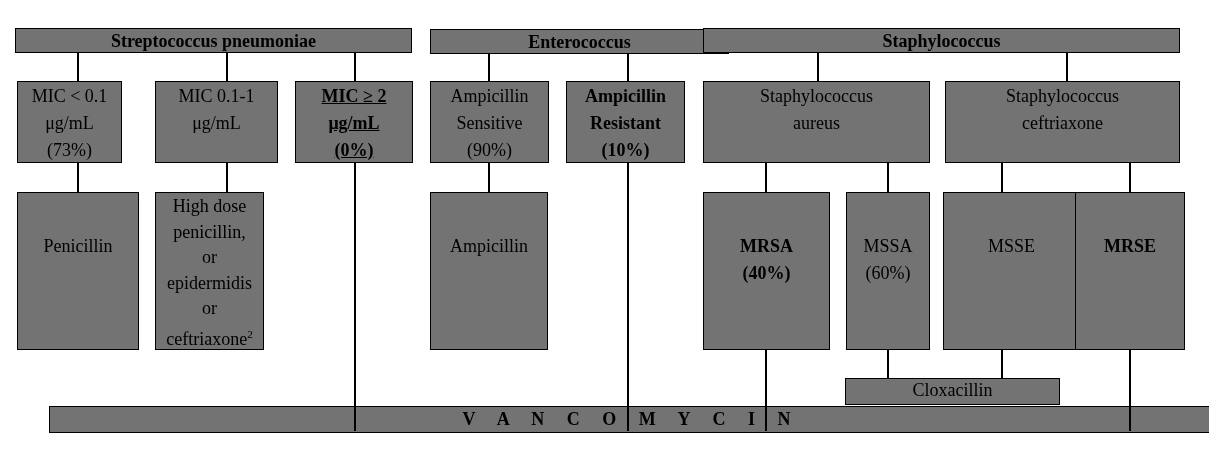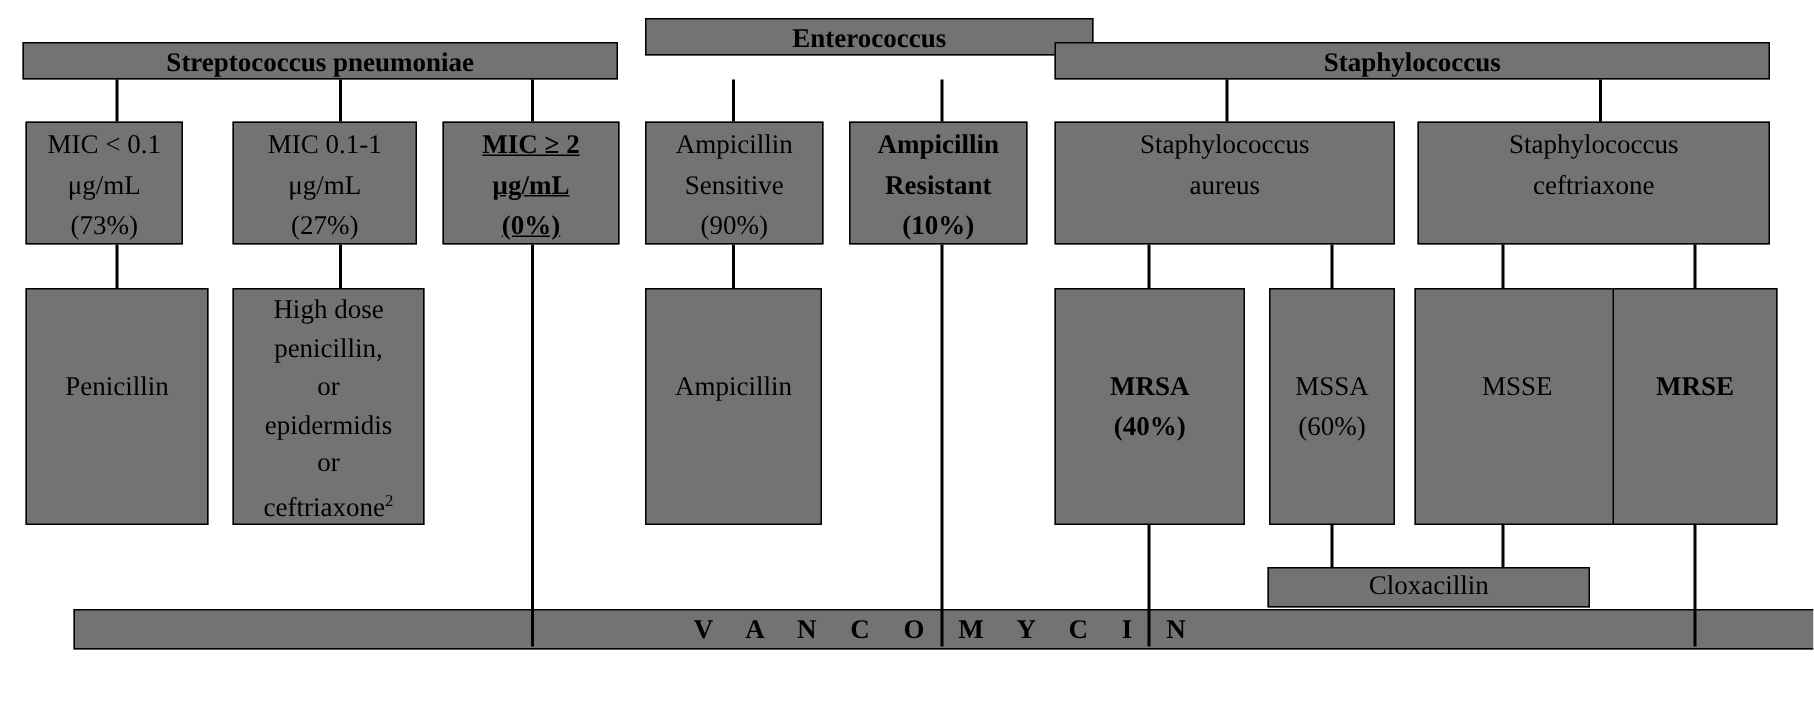--- a/index.html
+++ b/index.html
@@ -16,21 +16,21 @@
     position: absolute;
     box-sizing: border-box;
     border: 1.5px solid #000000;
     background: #737373;
     text-align: center;
     font-size: 18px;
     line-height: 27px;
   }
   .header { font-weight: bold; line-height: 24px; height: 25px; }
   .r2 { height: 82px; padding-top: 1px; }
-  .r3 { height: 158px; padding-top: 51px; }
+  .r3 { height: 158px; padding-top: 40px; }
   .r3.multi6 { padding-top: 1px; line-height: 25.5px; }
   .bold { font-weight: bold; }
   .clox { height: 27px; line-height: 22px; }
   .vanc {
     height: 27px;
     line-height: 24px;
     font-weight: bold;
     letter-spacing: 9px;
   }
   .vline {
@@ -39,32 +39,31 @@
     background: #000000;
   }
   sup { font-size: 0.62em; }
 </style>
 </head>
 <body>
 
 <div class="canvas">
 
   <div class="box header" style="left:15px; top:28px; width:397px;">Streptococcus pneumoniae</div>
-  <div class="box header" style="left:430px; top:12px; width:299px;">Enterococcus</div>
+  <div class="box header" style="left:430px; top:29px; width:299px;">Enterococcus</div>
   <div class="box header" style="left:703px; top:28px; width:477px;">Staphylococcus</div>
 
   <div class="box r2" style="left:17px; top:81px; width:105px;">
     <div>MIC &lt; 0.1</div>
     <div>μg/mL</div>
     <div>(73%)</div>
   </div>
   <div class="box r2" style="left:155px; top:81px; width:123px;">
     <div>MIC 0.1-1</div>
     <div>μg/mL</div>
-    <div>(27%)</div>
   </div>
   <div class="box r2 bold" style="left:295px; top:81px; width:118px;text-decoration:underline;">
     <div>MIC ≥ 2</div>
     <div>μg/mL</div>
     <div>(0%)</div>
   </div>
   <div class="box r2" style="left:430px; top:81px; width:119px;">
     <div>Ampicillin</div>
     <div>Sensitive</div>
     <div>(90%)</div>
@@ -77,21 +76,21 @@
   <div class="box r2" style="left:703px; top:81px; width:227px;">
     <div>Staphylococcus</div>
     <div>aureus</div>
   </div>
   <div class="box r2" style="left:945px; top:81px; width:235px;">
     <div>Staphylococcus</div>
     <div>ceftriaxone</div>
   </div>
 
   <div class="box r3" style="left:17px; top:192px; width:122px;">Penicillin</div>
-  <div class="box r3 multi6" style="left:155px; top:192px; width:128px;">
+  <div class="box r3 multi6" style="left:155px; top:192px; width:109px;">
     <div>High dose</div>
     <div>penicillin,</div>
     <div>or</div>
     <div>epidermidis</div>
     <div>or</div>
     <div><span>ceftriaxone</span><sup>2</sup></div>
   </div>
   <div class="box r3" style="left:430px; top:192px; width:118px;">Ampicillin</div>
   <div class="box r3 bold" style="left:703px; top:192px; width:127px;">
     <div>MRSA</div>

